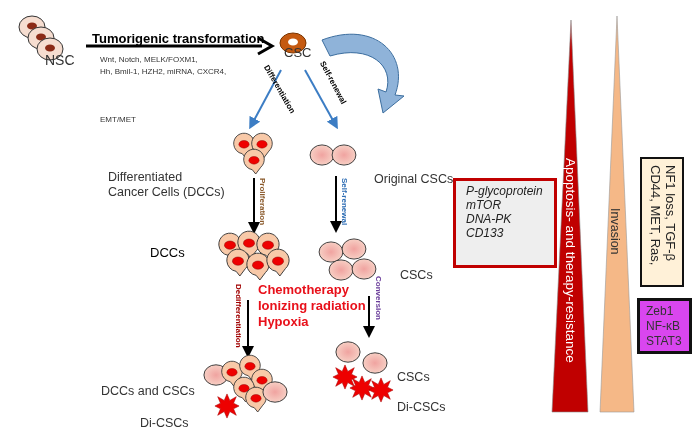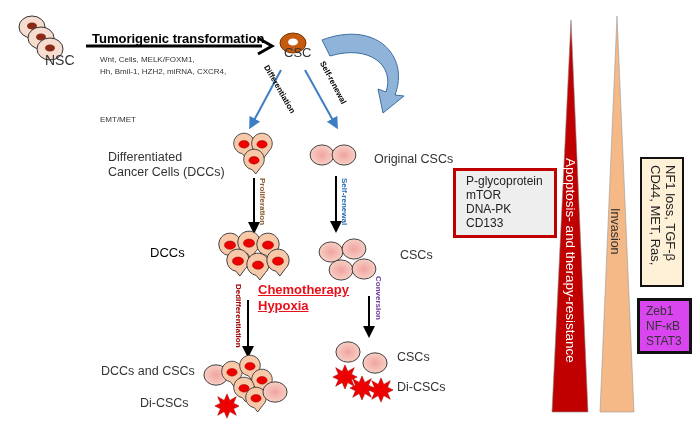--- a/index.html
+++ b/index.html
@@ -1,19 +1,19 @@
 <!DOCTYPE html>
 <html><head>
 <meta charset="utf-8">
 <style>
   html, body { margin:0; padding:0; background:#ffffff; }
   body { width:700px; height:436px; position:relative; overflow:hidden; font-family:"Liberation Sans", sans-serif; color:#222; }
   svg#diagram { position:absolute; left:0; top:0; }
   .lbl { position:absolute; white-space:nowrap; line-height:1.15; }
-  .t13 { font-size:12.5px; color:#333; }
+  .t13 { font-size:12.5px; color:#333;margin-top:20px; }
   .vtext { position:absolute; writing-mode:vertical-rl; font-size:8px; font-weight:bold; white-space:nowrap; }
   .box { position:absolute; font-size:12px; line-height:14px; color:#222; box-sizing:border-box; }
 </style>
 </head>
 <body>
 
 <svg id="diagram" width="700" height="436" viewBox="0 0 700 436">
   <defs>
     <radialGradient id="cscGrad" cx="50%" cy="50%" r="50%">
       <stop offset="0%" stop-color="#f0a3a0"></stop>
@@ -109,21 +109,21 @@
     <use href="#star" x="349" y="375" width="26" height="26"></use>
     <use href="#star" x="368" y="377" width="26" height="26"></use>
   </g>
 
   <polygon points="571,20 552,412 588,412" fill="#c00000" stroke="#888" stroke-width="0.6"></polygon>
   <polygon points="617,16 600,412 634,412" fill="#f5b887" stroke="#999" stroke-width="0.6"></polygon>
 </svg>
 
 <div class="lbl" style="left:10px;top:52px;font-size:14px;color:#333;margin-left:35px;">NSC</div>
 <div class="lbl" style="left:92px;top:24px;font-size:13px;font-weight:bold;color:#000;margin-top:8px;">Tumorigenic transformation</div>
-<div class="lbl" style="left:100px;top:55px;font-size:8px;color:#333;">Wnt, Cells, MELK/FOXM1,</div>
+<div class="lbl" style="left:100px;top:55px;font-size:8px;color:#333;">Wnt, Notch, MELK/FOXM1,</div>
 <div class="lbl" style="left:100px;top:67px;font-size:8px;color:#333;">Hh, Bmil-1, HZH2, miRNA, CXCR4,</div>
 <div class="lbl" style="left:100px;top:79px;font-size:8px;color:#333;margin-top:36px;">EMT/MET</div>
 <div class="lbl" style="left:284px;top:46px;font-size:13px;color:#333;">CSC</div>
 
 <div class="vtext" style="left:262px;top:68px;color:#000;transform:rotate(-30deg);transform-origin:top left;">Differentiation</div>
 <div class="vtext" style="left:318px;top:64px;color:#000;transform:rotate(-28deg);transform-origin:top left;">Self-renewal</div>
 <div class="vtext" style="left:258px;top:178px;color:#8b5a2b;">Proliferation</div>
 <div class="vtext" style="left:340px;top:178px;color:#2e6db4;">Self-renewal</div>
 <div class="vtext" style="left:234px;top:284px;color:#a00000;">Dedifferentiation</div>
 <div class="vtext" style="left:374px;top:276px;color:#6a3d9a;">Conversion</div>
@@ -131,26 +131,27 @@
 <div class="lbl t13" style="left:108px;top:150px;">Differentiated</div>
 <div class="lbl t13" style="left:108px;top:165px;">Cancer Cells (DCCs)</div>
 <div class="lbl t13" style="left:374px;top:152px;">Original CSCs</div>
 <div class="lbl" style="left:150px;top:246px;font-size:13px;color:#000;">DCCs</div>
 <div class="lbl t13" style="left:400px;top:248px;">CSCs</div>
 <div class="lbl t13" style="left:101px;top:364px;">DCCs and CSCs</div>
 <div class="lbl t13" style="left:140px;top:396px;">Di-CSCs</div>
 <div class="lbl t13" style="left:397px;top:350px;">CSCs</div>
 <div class="lbl t13" style="left:397px;top:380px;">Di-CSCs</div>
 
-<div style="position:absolute;left:258px;top:282px;font-size:13px;font-weight:bold;color:#e8101a;line-height:16px;text-decoration:underline;">
+<div style="position:absolute;left:258px;top:282px;font-size:13px;font-weight:bold;color:#e8101a;line-height:16px;">
   <div>Chemotherapy</div>
+  <div>Ionizing radiation</div>
   <div>Hypoxia</div>
 </div>
 
-<div class="box" style="left:453px;top:168px;width:104px;height:70px;border:3px solid #c00000;background:#eeeeee;padding:3px 0 0 10px;">
+<div class="box" style="left:453px;top:178px;width:104px;height:90px;border:3px solid #c00000;background:#eeeeee;padding:3px 0 0 10px;font-style:italic;">
   <div>P-glycoprotein</div>
   <div>mTOR</div>
   <div>DNA-PK</div>
   <div>CD133</div>
 </div>
 
 <div class="lbl" style="left:562px;top:158px;writing-mode:vertical-rl;font-size:13.5px;color:#fff;">Apoptosis- and therapy-resistance</div>
 <div class="lbl" style="left:608px;top:208px;writing-mode:vertical-rl;font-size:12.5px;color:#333;">Invasion</div>
 
 <div class="box" style="left:640px;top:157px;width:44px;height:130px;border:2px solid #111;background:#fff1d8;writing-mode:vertical-rl;padding:6px 4px;font-size:13px;line-height:15px;">

